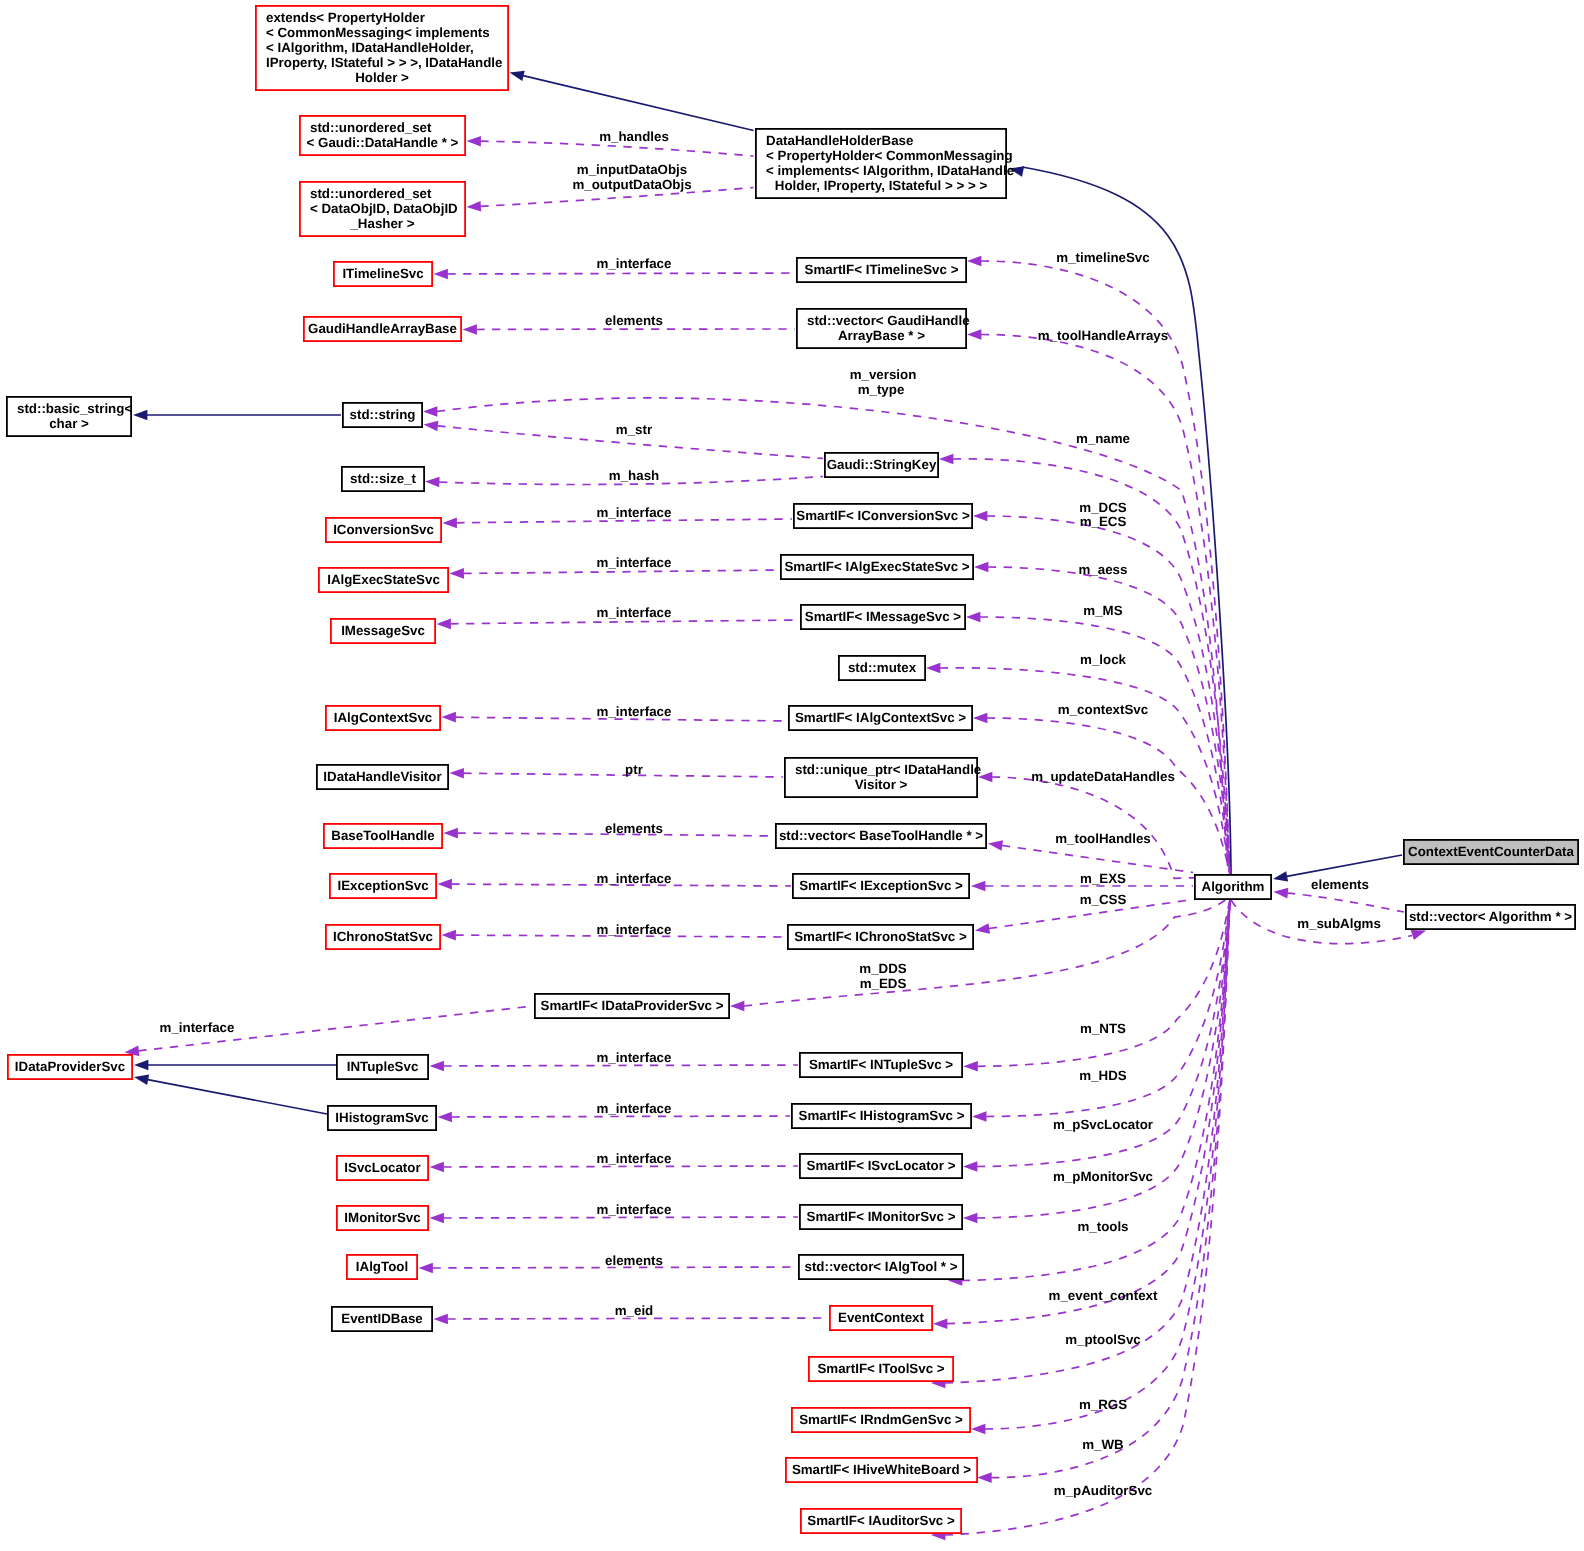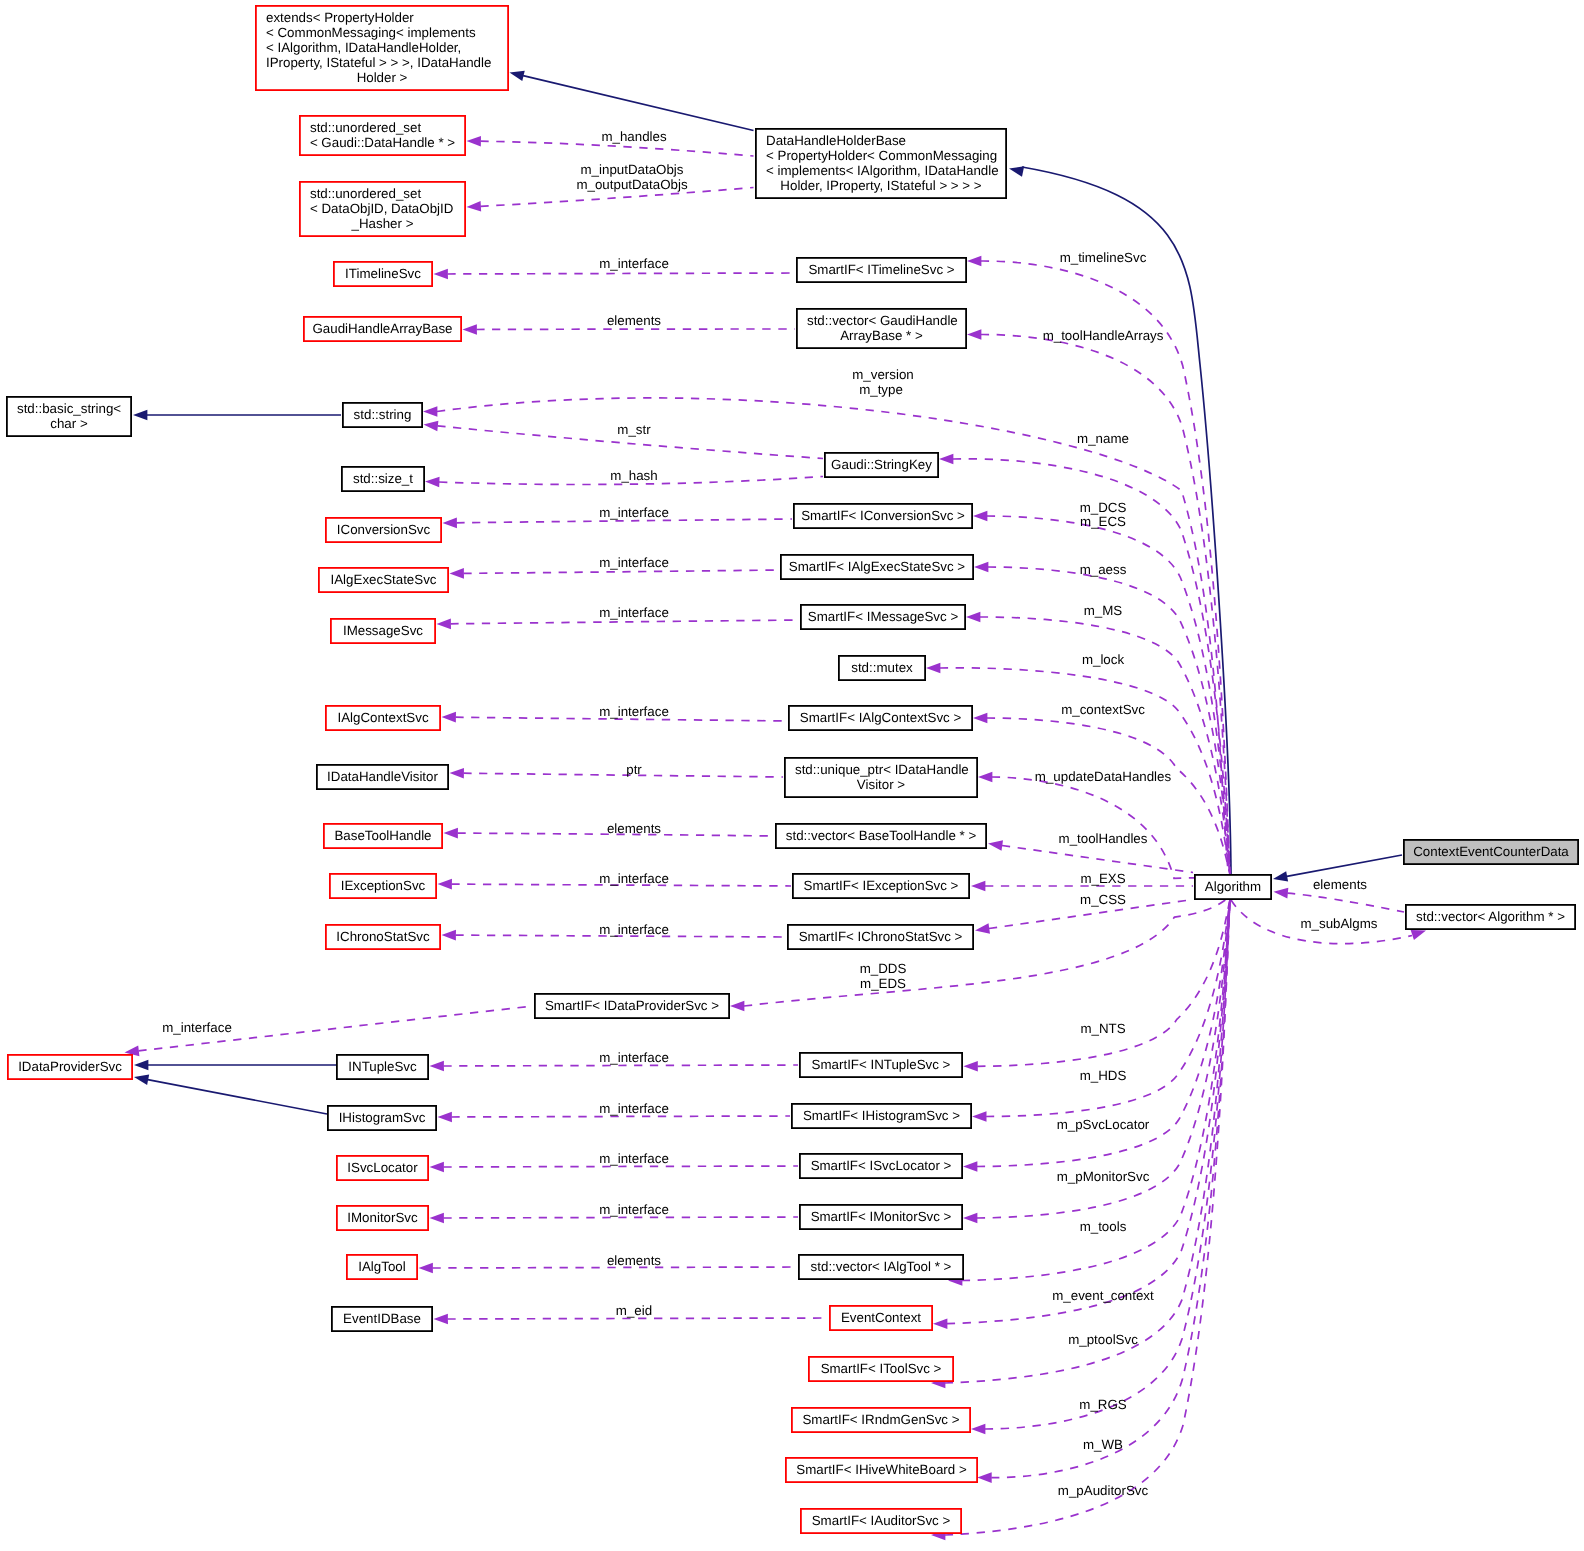--- a/index.html
+++ b/index.html
@@ -1,18 +1,18 @@
 <!DOCTYPE html>
 <html><head>
 <meta charset="utf-8">
 <title>Algorithm Collaboration Diagram</title>
 <style>
 html,body{margin:0;padding:0;background:#ffffff;}
 body{width:1584px;height:1551px;overflow:hidden;font-family:"Liberation Sans",sans-serif;}
-#diagram{position:relative;width:1478px;height:1551px;background:#ffffff;}
+#diagram{position:relative;width:1478px;height:1551px;background:#ffffff;font-weight:bold;}
 svg#graph{position:absolute;left:0;top:0;}
 text{-webkit-font-smoothing:antialiased;text-rendering:geometricPrecision;}
 .nodebox{stroke-width:1.8;}
 .nodetext{font-family:"Liberation Sans",sans-serif;font-size:13.33px;fill:#000000;}
 .edgelabel{font-family:"Liberation Sans",sans-serif;font-size:13.33px;fill:#000000;text-anchor:middle;}
 .inherit{fill:none;stroke:#191970;stroke-width:1.7;}
 .usage{fill:none;stroke:#9a32cd;stroke-width:1.7;stroke-dasharray:8.3,7.6;}
 .ah-i{fill:#191970;stroke:none;}
 .ah-u{fill:#9a32cd;stroke:none;}
 </style>

